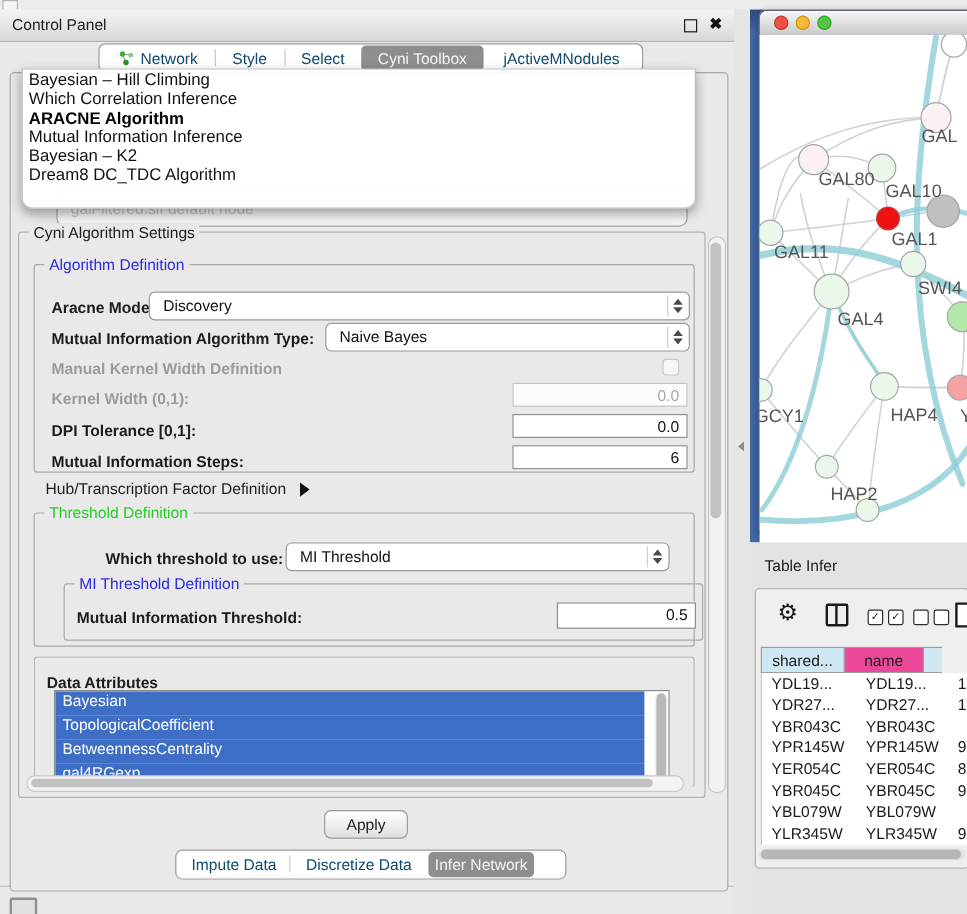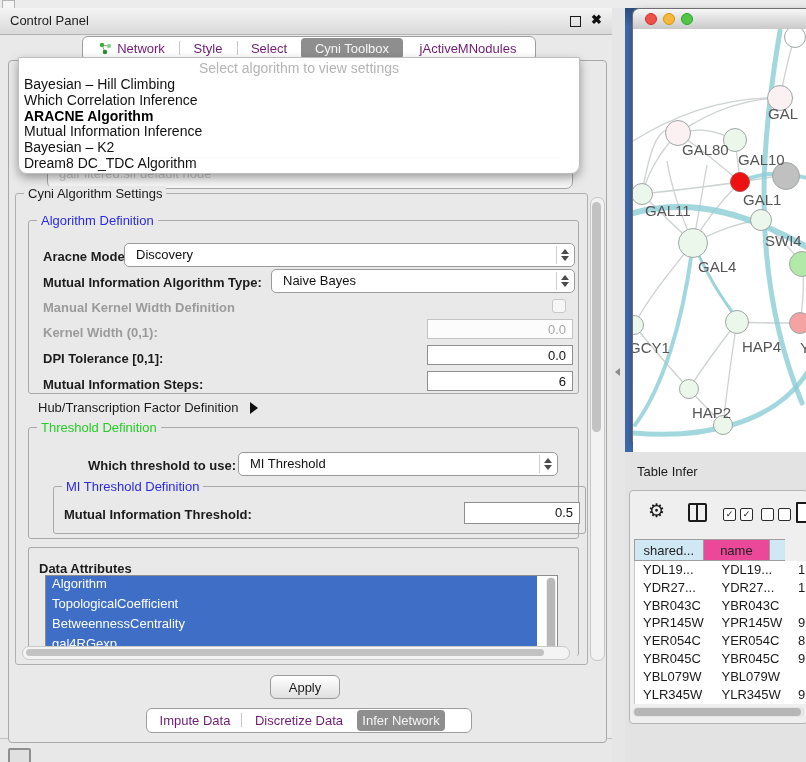--- a/index.html
+++ b/index.html
@@ -13,21 +13,21 @@
   .greent{color:#27cc27}
   .gbox{position:absolute;border:1px solid #a9a9a9;border-radius:3px}
   .gtitle{position:absolute;top:-8px;left:8px;background:#e9e9e9;padding:0 4px;white-space:nowrap}
   .combo{position:absolute;background:#fff;border:1px solid #9a9a9a;border-radius:5px}
   .ctext{position:absolute;left:11px;top:3px;font:13px "Liberation Sans",sans-serif;color:#111;white-space:nowrap}
   .spin{position:absolute;right:2px;top:2px;bottom:2px;width:15px;border-left:1px solid #cfcfcf;display:flex;flex-direction:column;align-items:center;justify-content:center;gap:2px}
   .tri-u{width:0;height:0;border-left:4px solid transparent;border-right:4px solid transparent;border-bottom:5px solid #4a4a4a}
   .tri-d{width:0;height:0;border-left:4px solid transparent;border-right:4px solid transparent;border-top:5px solid #4a4a4a}
   .fld{position:absolute;background:#fff;border:1px solid #8f8f8f;font:13px "Liberation Sans",sans-serif;color:#111;text-align:right;padding:2px 6px 0 0;box-sizing:border-box}
   .fld.fdis{color:#a8a8a8;border-color:#c3c3c3;background:#fcfcfc}
-  .tab{position:absolute;top:1px;height:21px;display:flex;align-items:center;justify-content:center;font:13px "Liberation Sans",sans-serif;color:#701a75;white-space:nowrap}
+  .tab{position:absolute;top:1px;height:21px;display:flex;align-items:center;justify-content:center;font:13px "Liberation Sans",sans-serif;color:#0c4a6e;white-space:nowrap}
   .tabsel{background:#8e8e8e;color:#f5f5f5;border-radius:4px}
   .tabbar{position:absolute;background:#fff;border:1px solid #9e9e9e;border-radius:6px}
   .vsep{position:absolute;top:4px;width:1px;height:14px;background:#c9c9c9}
   .node{position:absolute;border:1.5px solid #9fa6a6;border-radius:50%;box-sizing:border-box}
   .nlabel{position:absolute;font:15px "Liberation Sans",sans-serif;color:#555;white-space:nowrap}
   .n-pale{background:#ecf7ec}.n-pink{background:#fbf0f2}.n-red{background:#ee1111;border-color:#b44}.n-gray{background:#c0c0c0}
   .n-green{background:#b2e8a8}.n-salmon{background:#f4a2a2}.n-white{background:#fff}
   .trow{display:flex;height:17.8px;background:#fff}
   .tc{font:13px "Liberation Sans",sans-serif;color:#1a1a1a;padding:1px 0 0 8px;box-sizing:border-box;white-space:nowrap;overflow:hidden}
   .hc{display:flex;align-items:center;justify-content:center;font:13px "Liberation Sans",sans-serif;color:#222;border-right:1px solid #9e9e9e;box-sizing:border-box;white-space:nowrap;overflow:hidden}
@@ -140,21 +140,21 @@
             <span class="gtitle lbl bluet">MI Threshold Definition</span>
             <span class="lbl b abs" style="left:10px;top:20px">Mutual Information Threshold:</span>
             <div class="fld" style="left:410px;top:15px;width:116px;height:22px">0.5</div>
           </div>
         </div>
 
         <div class="gbox" style="left:12px;top:353px;width:549px;height:108px;border-bottom:none">
           <span class="lbl b abs" style="left:10px;top:13px">Data Attributes</span>
 
           <div class="abs" style="left:16px;top:27px;width:511px;height:81px;background:#fff;border:1px solid #8c8c8c;overflow:hidden">
-            <div style="height:20px;line-height:20px;padding-left:6px;background:#3e6ec6;color:#fff;font:13px 'Liberation Sans',sans-serif;width:485px">Algorithm</div>
+            <div style="height:20px;line-height:20px;padding-left:6px;background:#3e6ec6;color:#fff;font:13px 'Liberation Sans',sans-serif;width:485px">Bayesian</div>
             <div style="height:20px;line-height:20px;padding-left:6px;background:#3e6ec6;color:#fff;font:13px 'Liberation Sans',sans-serif;width:485px">TopologicalCoefficient</div>
             <div style="height:20px;line-height:20px;padding-left:6px;background:#3e6ec6;color:#fff;font:13px 'Liberation Sans',sans-serif;width:485px">BetweennessCentrality</div>
             <div style="height:20px;line-height:20px;padding-left:6px;background:#3e6ec6;color:#fff;font:13px 'Liberation Sans',sans-serif;width:485px">gal4RGexp</div>
             <div class="abs" style="right:1px;top:1px;width:10px;height:78px;background:#ececec;border-radius:5px">
               <div style="position:absolute;left:1px;top:1px;width:8px;height:76px;background:#b8b8b8;border-radius:4px"></div>
             </div>
           </div>
         </div>
 
         <div class="abs" style="left:6px;top:452px;width:546px;height:12px;background:#f4f4f4;border:1px solid #c8c8c8;border-radius:7px">
@@ -178,21 +178,20 @@
         <div class="tab" style="left:94px;width:116px">
             <span>Discretize Data</span>
           </div>
         <div class="tab tabsel" style="left:210px;width:88px">
             <span>Infer Network</span>
           </div>
       </div>
     </div>
 
     <div class="abs" style="left:18px;top:49px;width:560px;height:115px;background:rgba(255,255,255,.97);border:1px solid #bdbdbd;border-radius:0 0 9px 9px;box-shadow:0 4px 10px rgba(0,0,0,.35);z-index:50;overflow:hidden">
-      <div style="height:16px;text-align:center;font:14px 'Liberation Sans',sans-serif;color:#b4b4b4;padding-top:2px">Select algorithm to view settings</div>
       <div style="height:15.8px;line-height:15.8px;padding-left:5px;font:14px 'Liberation Sans',sans-serif;color:#111">Bayesian – Hill Climbing</div>
       <div style="height:15.8px;line-height:15.8px;padding-left:5px;font:14px 'Liberation Sans',sans-serif;color:#111">Which Correlation Inference</div>
       <div style="height:15.8px;line-height:15.8px;padding-left:5px;font:bold 14px 'Liberation Sans',sans-serif;color:#000">ARACNE Algorithm</div>
       <div style="height:15.8px;line-height:15.8px;padding-left:5px;font:14px 'Liberation Sans',sans-serif;color:#111">Mutual Information Inference</div>
       <div style="height:15.8px;line-height:15.8px;padding-left:5px;font:14px 'Liberation Sans',sans-serif;color:#111">Bayesian – K2</div>
       <div style="height:15.8px;line-height:15.8px;padding-left:5px;font:14px 'Liberation Sans',sans-serif;color:#111">Dream8 DC_TDC Algorithm</div>
     </div>
   </div>
 
   <div class="abs" style="left:612px;top:8px;width:194px;height:754px;background:#e4e4e4">

